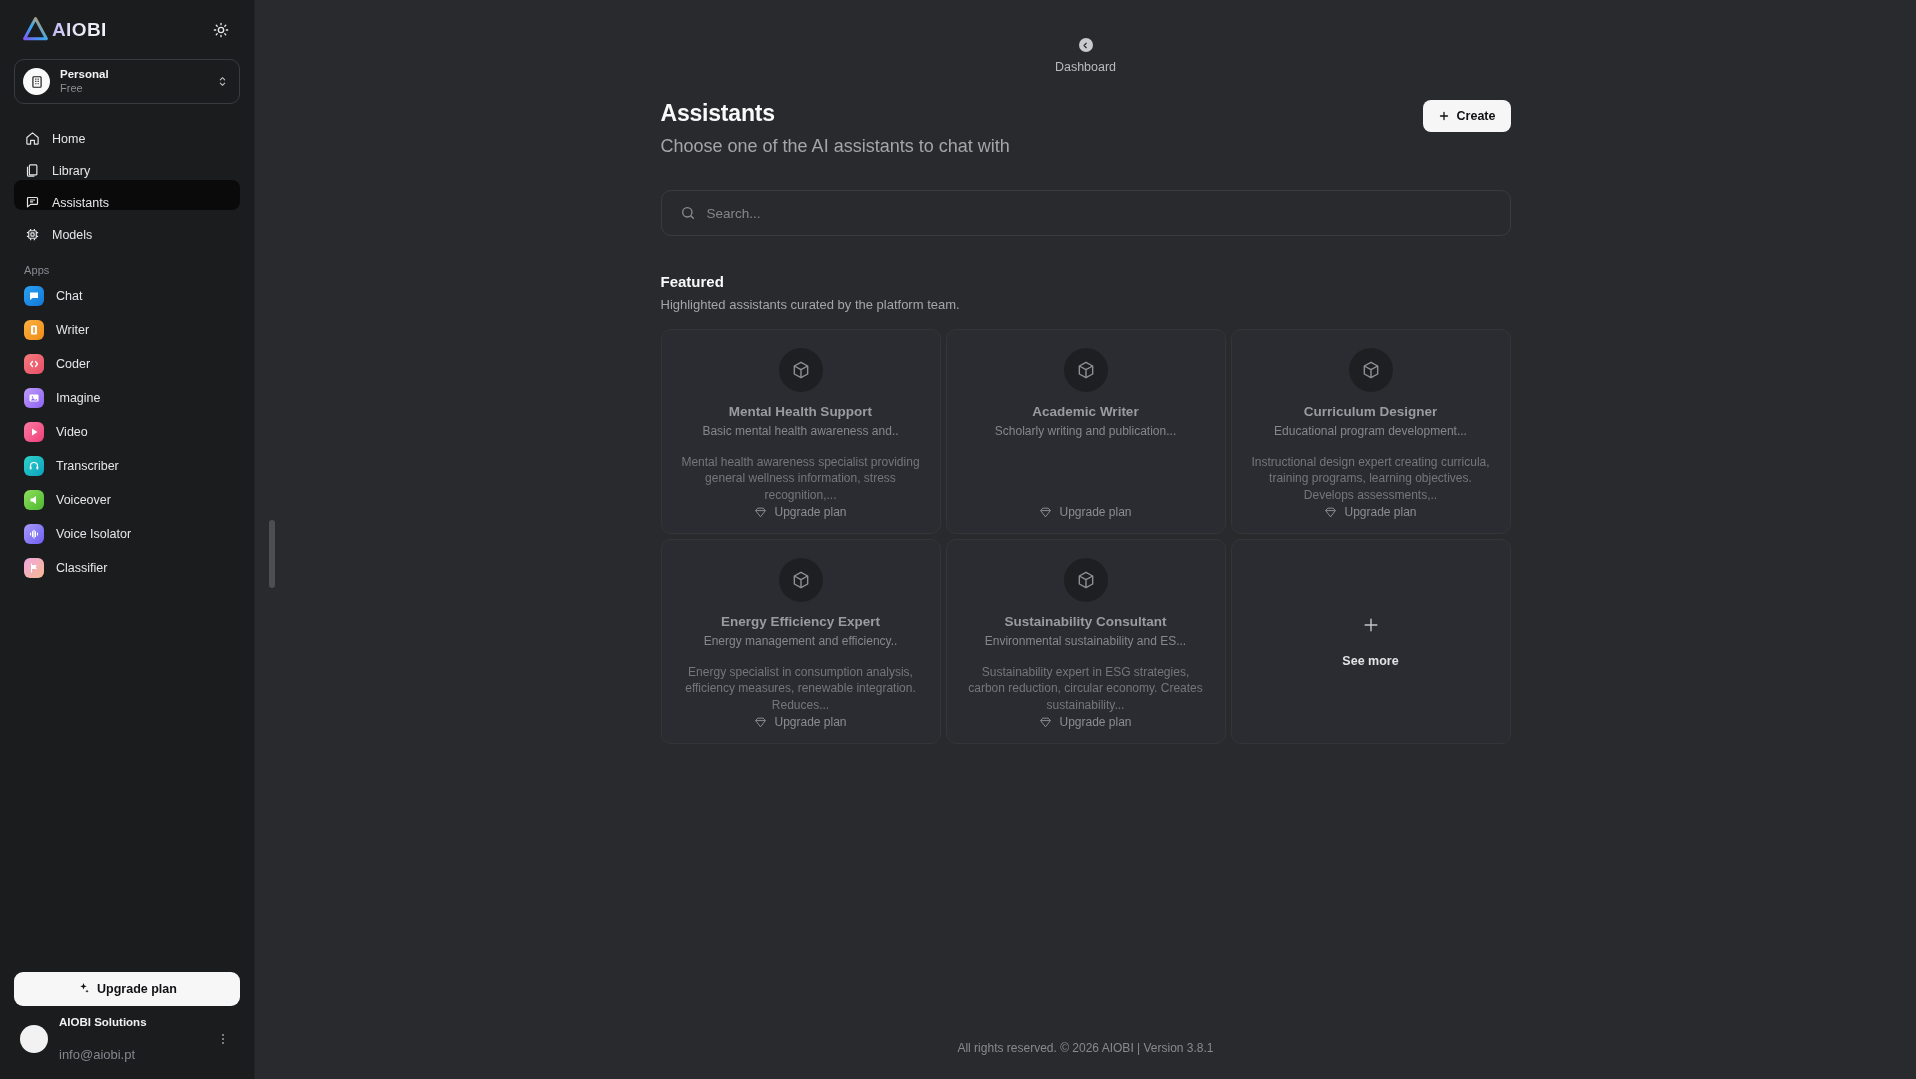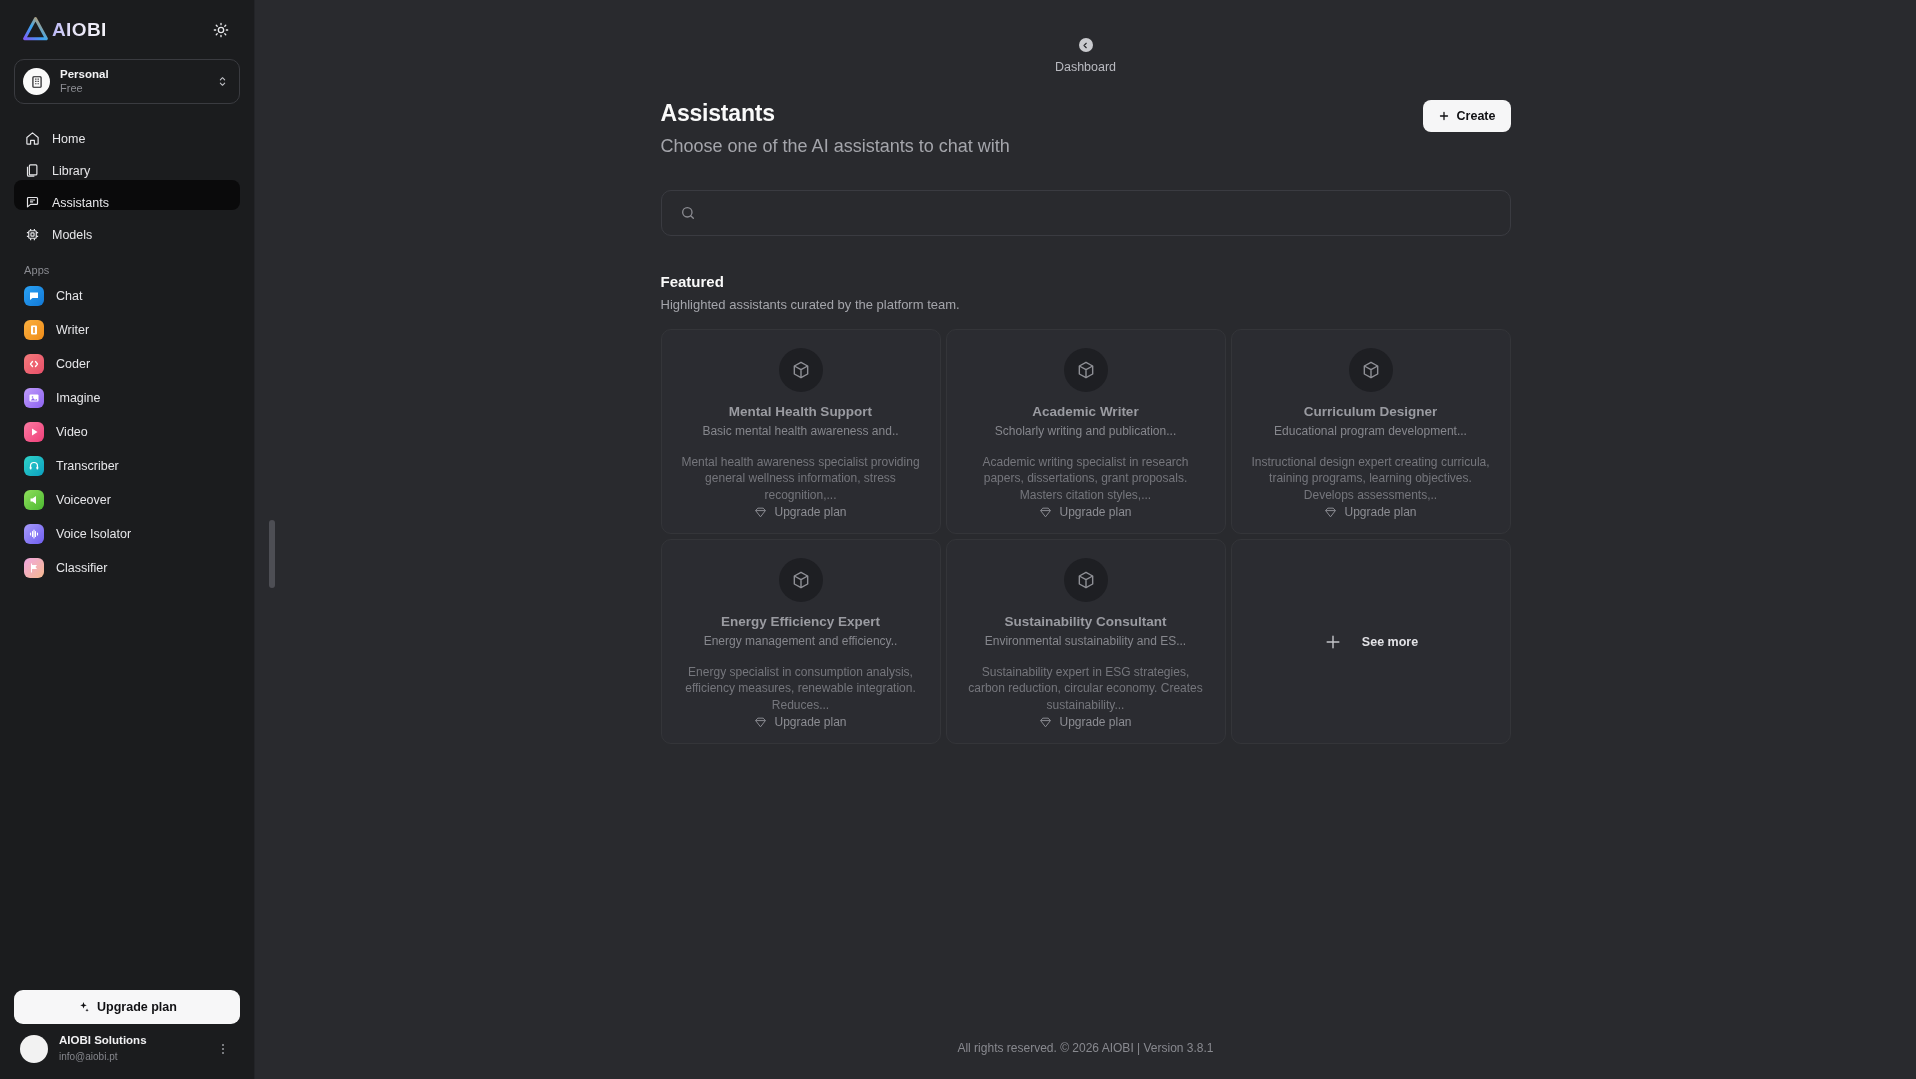--- a/index.html
+++ b/index.html
@@ -89,21 +89,21 @@
     font-size: 12.5px; font-weight: 700; border: none; cursor: pointer;
     font-family: "Liberation Sans", sans-serif;
   }
   .user-row {
     display: flex; align-items: center; gap: 11px;
     padding: 10px 6px 4px 6px; cursor: pointer;
   }
   .user-avatar { width: 28px; height: 28px; border-radius: 50%; background: #f2f2f2; flex: 0 0 28px; }
   .user-text { flex: 1; min-width: 0; line-height: 1.2; }
   .user-name { font-size: 11.5px; color: #f1f1f3; font-weight: 600; }
-  .user-mail { font-size: 10px; color: #85868c; margin-top: 3px; }
+  .user-mail { font-size: 13px; color: #85868c; margin-top: 18px; }
   .user-dots { color: #9a9ba1; display:flex; padding-right:4px; }
 
   
   .main {
     flex: 1; position: relative; height: 1079px;
     background: #292a2e; overflow: hidden;
   }
   .scroll-thumb {
     position: absolute; left: 14px; top: 520px;
     width: 6px; height: 68px; border-radius: 4px; background: #4d4e54;
@@ -174,21 +174,21 @@
     text-align: center; max-height: 50px; overflow: hidden;
   }
   .card-foot {
     margin-top: auto; display: flex; align-items: center; justify-content: center;
     gap: 7px; font-size: 12px; color: #8c8d93;
   }
   .card-foot svg { flex: 0 0 13px; }
 
   .see-more {
     background: #2b2c31; border: 1px solid #343539; border-radius: 10px;
-    height: 205px; display: flex; flex-direction: row;
+    height: 205px; display: flex; flex-direction: column;
     align-items: center; justify-content: center; gap: 19px; cursor: pointer;
   }
   .see-more-plus { color: #c3c4c9; display:flex; }
   .see-more-label { font-size: 12.5px; font-weight: 700; color: #e2e2e6; }
 
   .footer {
     position: absolute; left: 0; right: 0; bottom: 24px;
     text-align: center; font-size: 12px; color: #88898f;
   }
 </style>
@@ -411,20 +411,21 @@
             </svg>
           <span>Create</span>
         </button>
       </div>
 
       <div class="search-box">
         <svg width="16" height="16" viewBox="0 0 24 24" fill="none" stroke="currentColor" stroke-width="2" stroke-linecap="round">
           <circle cx="11" cy="11" r="7"></circle>
             <path d="M20 20l-3.6-3.6"></path>
         </svg>
+        <input class="search-input" type="text" placeholder="Search..." style="">
       </div>
 
       <div class="section-title">Featured</div>
       <div class="section-sub">Highlighted assistants curated by the platform team.</div>
 
       <div class="grid">
 
         <div class="card">
           <div class="card-icon">
             <svg width="20" height="20" viewBox="0 0 24 24" fill="none" stroke="currentColor" stroke-width="1.7" stroke-linejoin="round">
@@ -446,21 +447,20 @@
 
         <div class="card">
           <div class="card-icon">
             <svg width="20" height="20" viewBox="0 0 24 24" fill="none" stroke="currentColor" stroke-width="1.7" stroke-linejoin="round">
                 <path d="M12 2.8l8 4.4v9.6l-8 4.4-8-4.4V7.2z"></path>
                 <path d="M4 7.2l8 4.4 8-4.4M12 11.6V21"></path>
               </svg>
           </div>
           <div class="card-title">Academic Writer</div>
           <div class="card-tag">Scholarly writing and publication...</div>
-          <div class="card-desc">Academic writing specialist in research papers, dissertations, grant proposals. Masters citation styles,...</div>
           <div class="card-foot">
             <svg width="13" height="13" viewBox="0 0 24 24" fill="none" stroke="currentColor" stroke-width="1.8" stroke-linejoin="round">
                 <path d="M3 8.5h18L12 20z"></path>
                 <path d="M3 8.5L7 4h10l4 4.5"></path>
               </svg>
             <span>Upgrade plan</span>
           </div>
         </div>
 
         <div class="card">

